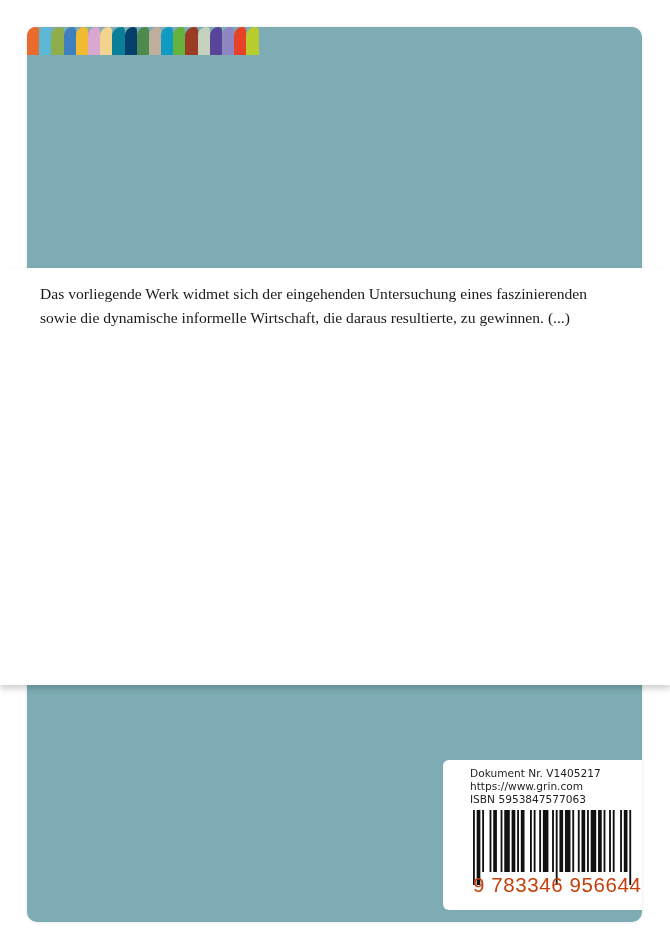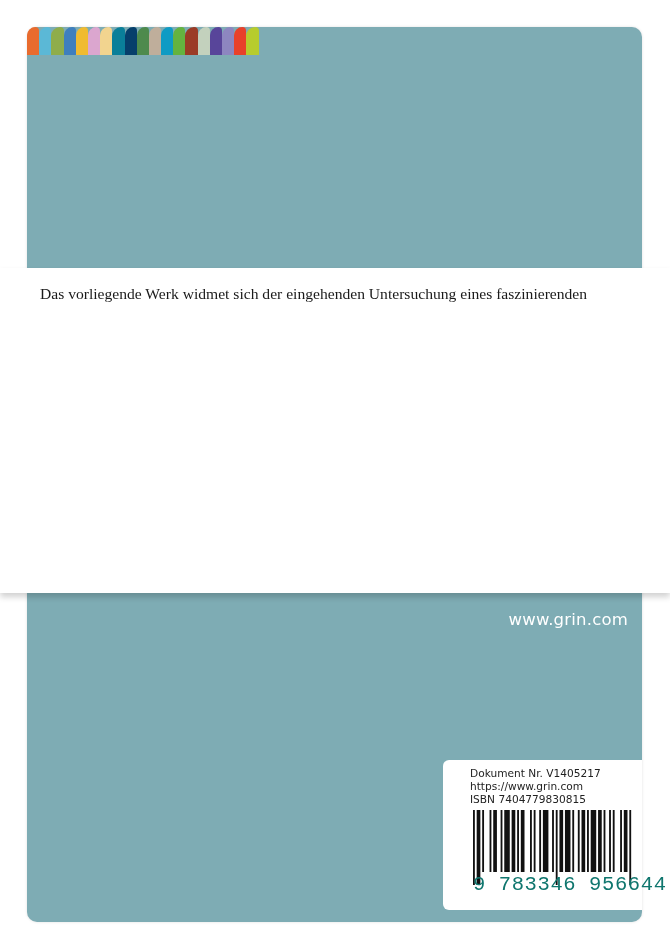--- a/index.html
+++ b/index.html
@@ -8,21 +8,21 @@
     position:absolute; left:27px; top:27px; width:615px; height:895px;
     background:#7eacb4; border-radius:10px;
     box-shadow: 0 0 3px rgba(0,0,0,0.12);
   }
   .tabs { position:absolute; left:27px; top:27px; height:28px; display:flex; }
   .tab {
     width:12.2px; height:28px; border-top-left-radius:9px; border-top-right-radius:4px;
     margin-right:0;
   }
   .band {
-    position:absolute; left:0; top:268px; width:670px; height:325px;
+    position:absolute; left:0; top:268px; width:670px; height:417px;
     background:#ffffff;
     box-shadow: 0 4px 6px rgba(0,0,0,0.18);
   }
   .band-text {
     position:absolute; left:40px; top:14px; width:600px;
     font-family:"Liberation Serif", "DejaVu Serif", serif;
     font-size:15.6px; line-height:24.2px; color:#1a1a1a;
   }
   .url {
     position:absolute; right:42px; top:610px;
@@ -34,22 +34,22 @@
     background:#ffffff; border-top-left-radius:6px; border-bottom-left-radius:6px;
   }
   .meta {
     position:absolute; left:27px; top:7px;
     font-family:"DejaVu Sans", "Liberation Sans", sans-serif;
     font-size:10.6px; line-height:13px; color:#222;
   }
   .barcode { position:absolute; left:30px; top:50px; width:160px; height:75px; }
   .bc-digits {
     position:absolute; left:30px; top:113px;
-    font-family:Liberation Mono, monospace;
-    font-size:20.5px; color:#0f766e; letter-spacing:0.6px; white-space:pre;text-align:right;
+    font-family:Liberation Sans, sans-serif;
+    font-size:20.5px; color:#c2410c; letter-spacing:0.6px; white-space:pre;text-align:right;
   }
 </style>
 </head>
 <body>
 
 <div class="card"></div>
 <div class="tabs" id="tabs">
     <div class="tab" style="background: rgb(233, 107, 45);"></div>
     <div class="tab" style="background: rgb(91, 184, 214);"></div>
     <div class="tab" style="background: rgb(143, 173, 75);"></div>
@@ -67,30 +67,31 @@
     <div class="tab" style="background: rgb(195, 209, 189);"></div>
     <div class="tab" style="background: rgb(88, 69, 154);"></div>
     <div class="tab" style="background: rgb(141, 134, 192);"></div>
     <div class="tab" style="background: rgb(232, 65, 42);"></div>
     <div class="tab" style="background: rgb(183, 204, 45);"></div>
   </div>
 
 <div class="band">
   <div class="band-text">
     <div>Das vorliegende Werk widmet sich der eingehenden Untersuchung eines faszinierenden</div>
+    <div>sowie die dynamische informelle Wirtschaft, die daraus resultierte, zu gewinnen. (...)</div>
   </div>
 </div>
 
 <div class="url">www.grin.com</div>
 
 <div class="info">
   <div class="meta">
     <div>Dokument Nr. V1405217</div>
     <div>https://www.grin.com</div>
-    <div>ISBN 7404779830815</div>
+    <div>ISBN 5953847577063</div>
   </div>
   <svg class="barcode" id="barcode" viewBox="0 0 160 75" preserveAspectRatio="none">
       <rect x="0.00" y="0" width="1.84" height="75" fill="#111"></rect>
       <rect x="3.68" y="0" width="3.68" height="75" fill="#111"></rect>
       <rect x="9.20" y="0" width="1.84" height="62" fill="#111"></rect>
       <rect x="16.55" y="0" width="1.84" height="62" fill="#111"></rect>
       <rect x="20.23" y="0" width="3.68" height="62" fill="#111"></rect>
       <rect x="27.59" y="0" width="1.84" height="62" fill="#111"></rect>
       <rect x="31.26" y="0" width="5.52" height="62" fill="#111"></rect>
       <rect x="38.62" y="0" width="3.68" height="62" fill="#111"></rect>

